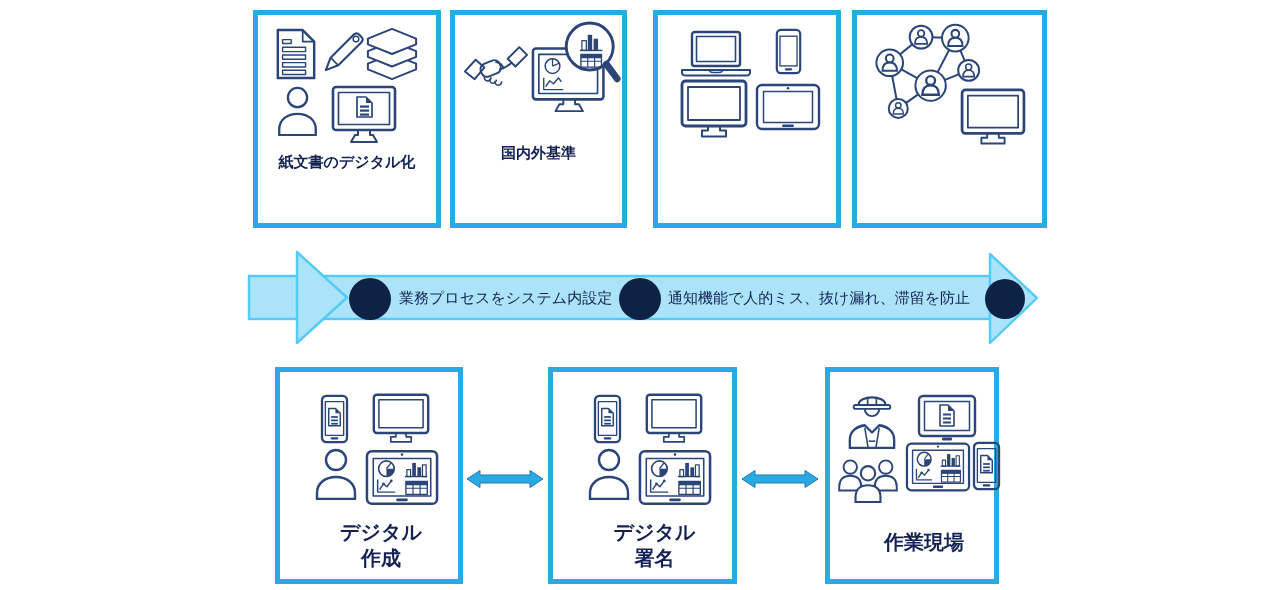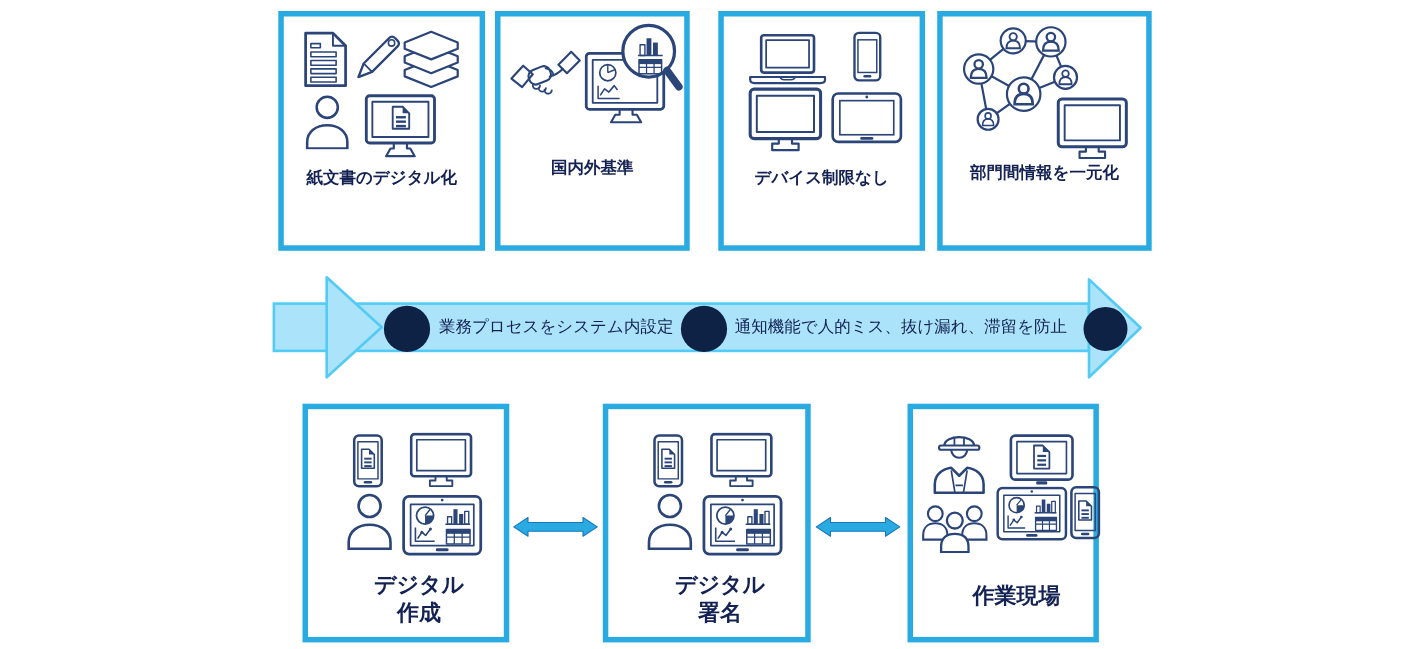--- a/index.html
+++ b/index.html
@@ -277,34 +277,30 @@
       </svg>
     <svg class="ic" style="left:117px;top:13px;width:27px;height:47px">
         <use href="#sym-phone"></use>
       </svg>
     <svg class="ic" style="left:22px;top:64px;width:68px;height:60px">
         <use href="#sym-monitor"></use>
       </svg>
     <svg class="ic" style="left:97px;top:68px;width:66px;height:48px">
         <use href="#sym-tablet"></use>
       </svg>
-    <div class="box-label lbl-top" style="top:137px">
-      <div>デバイス制限なし</div>
-    </div>
   </div>
 
   <div class="box" style="left:852px;top:8px;width:195px;height:218px">
     <svg class="ic" style="left:8px;top:2px;width:116px;height:103px">
         <use href="#sym-network"></use>
       </svg>
     <svg class="ic" style="left:103px;top:73px;width:66px;height:58px">
         <use href="#sym-monitor"></use>
       </svg>
     <div class="box-label lbl-top" style="top:133px">
-      <div>部門間情報を一元化</div>
     </div>
   </div>
 
   <svg class="overlay" style="left:240px;top:248px" width="800" height="96" viewBox="0 0 800 96">
     <rect x="9" y="26" width="741" height="43" style="fill:var(--band-fill,#abe3fa);stroke:var(--band-border,#54cbf4);stroke-width:2.4"></rect>
     <polygon points="57,2 107,47.5 57,93" style="fill:var(--band-fill,#abe3fa);stroke:var(--band-border,#54cbf4);stroke-width:2.4;stroke-linejoin:round"></polygon>
     <polygon points="750,4 797,48 750,93" style="fill:var(--band-fill,#abe3fa);stroke:var(--band-border,#54cbf4);stroke-width:2.4;stroke-linejoin:round"></polygon>
   </svg>
 
   <div class="nav-circle" style="left:349px;top:276px;width:42px;height:42px"></div>

